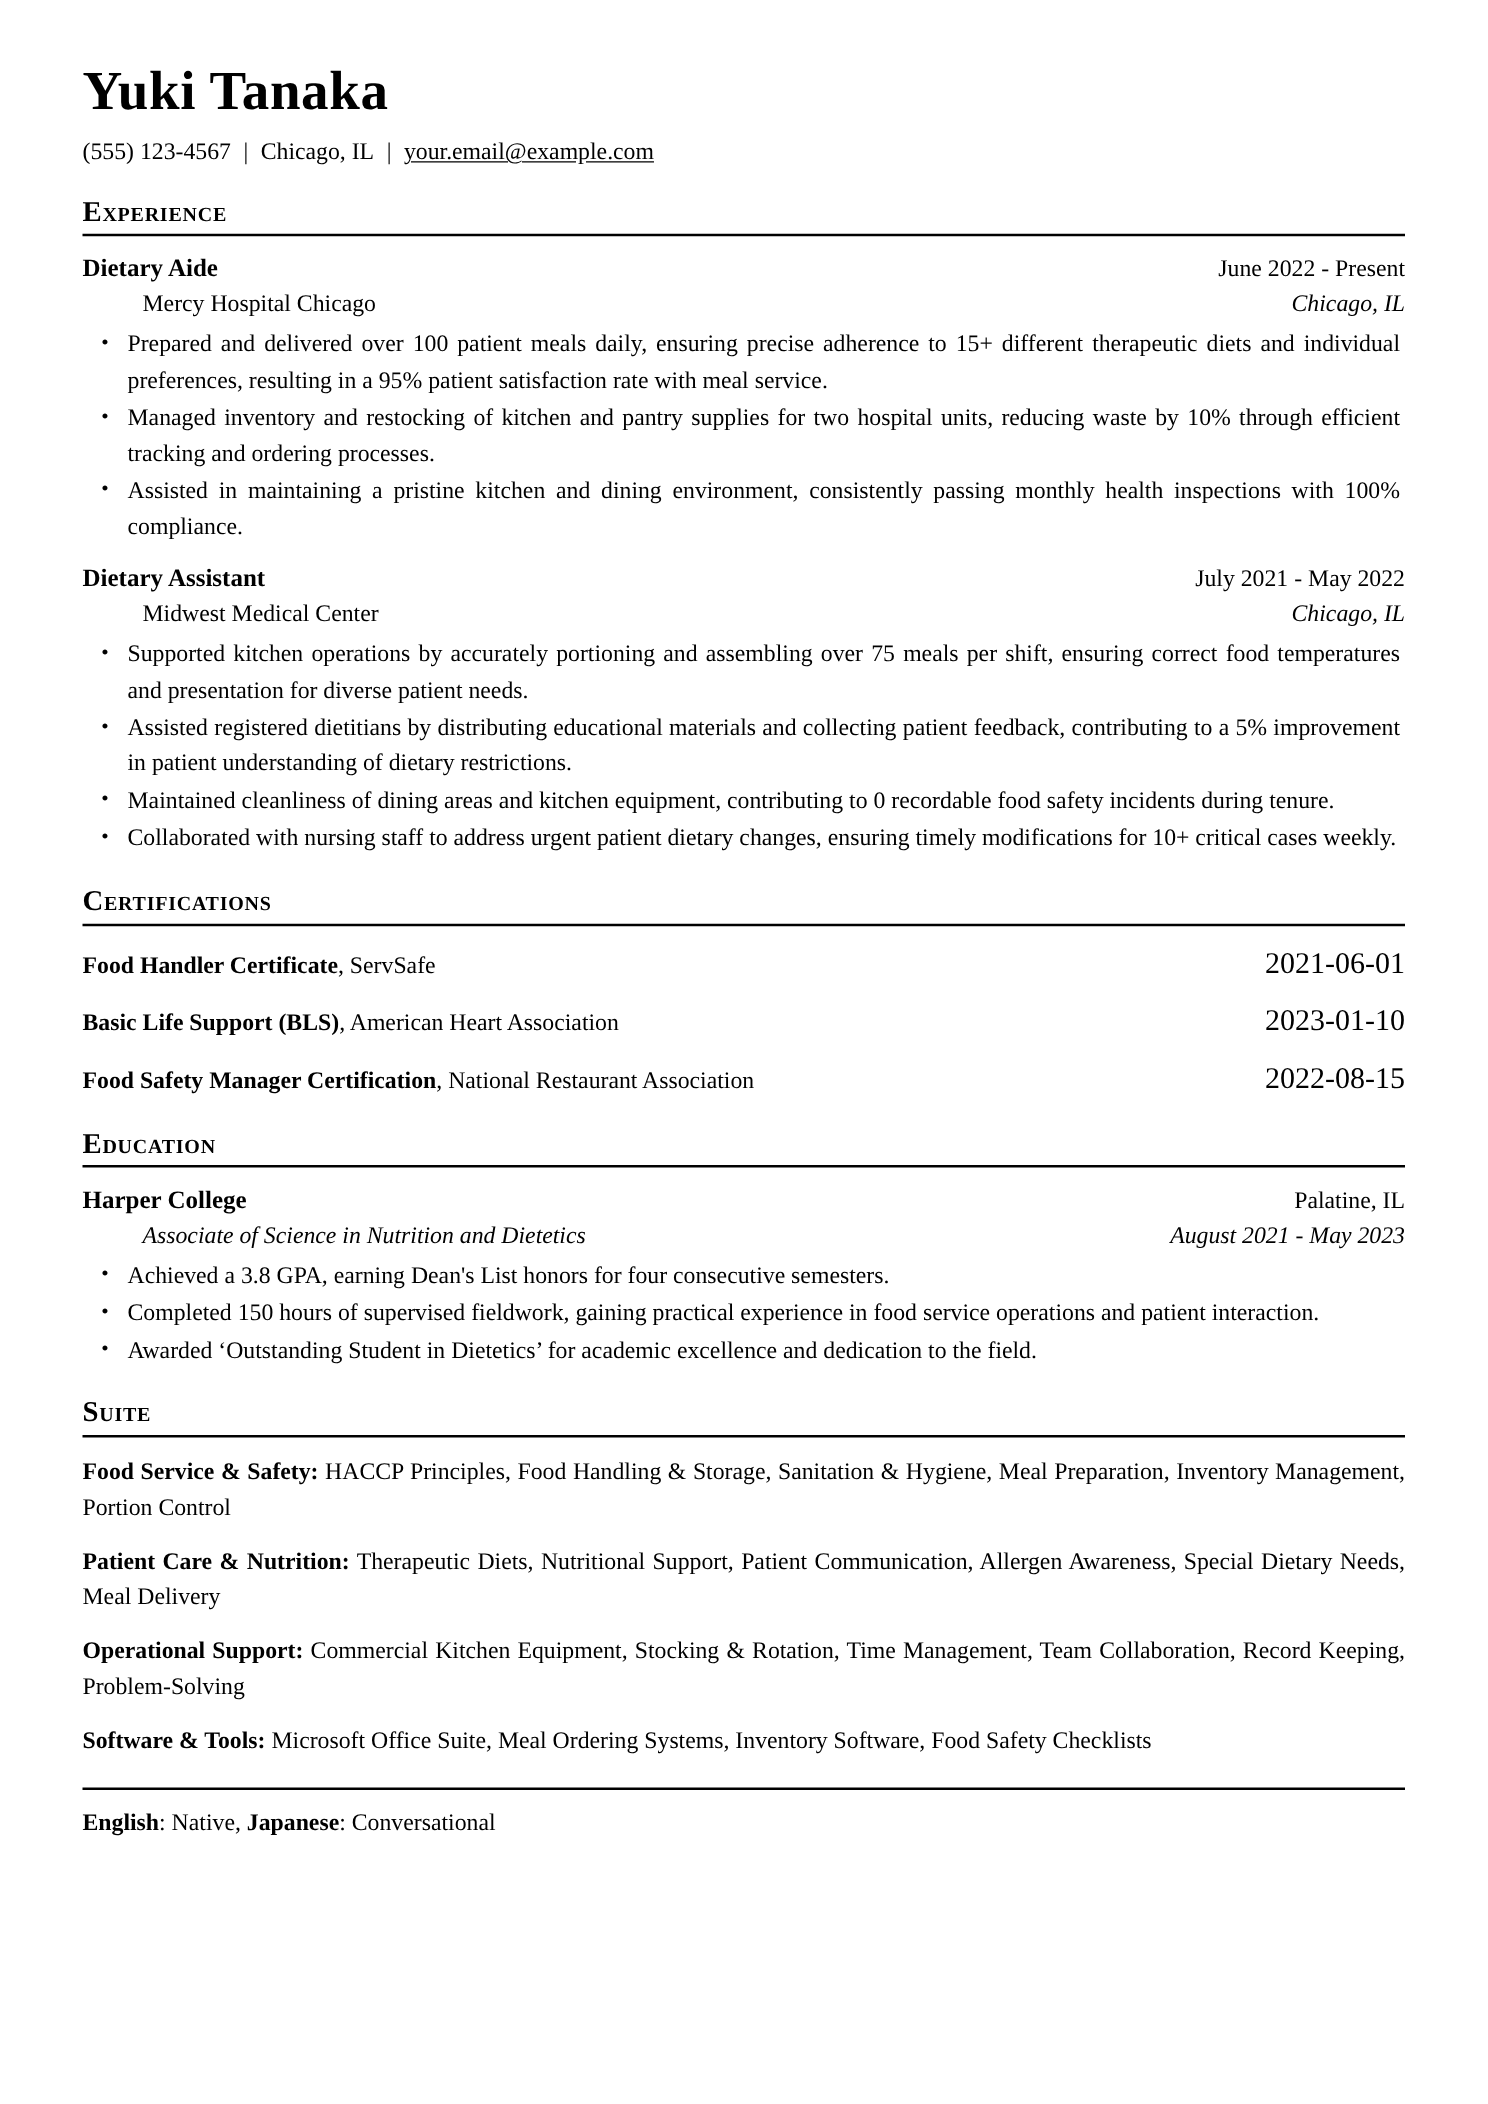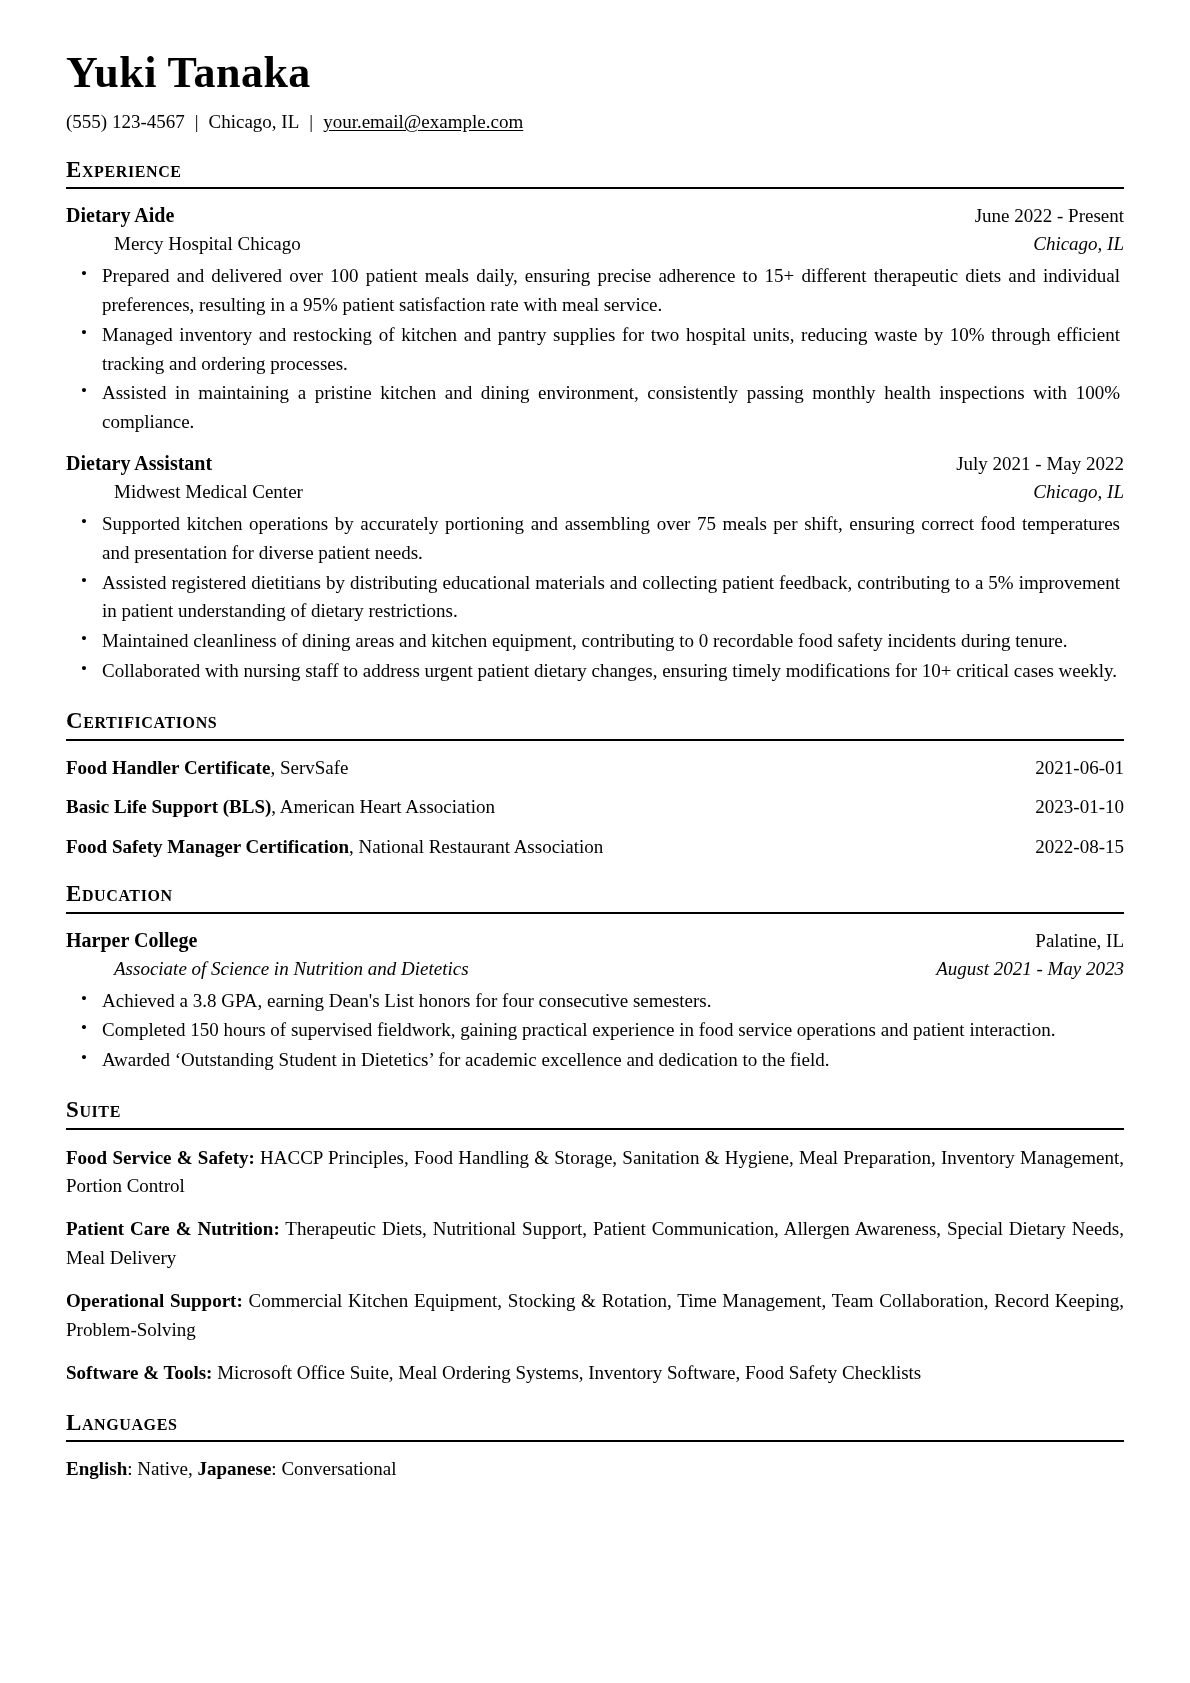--- a/index.html
+++ b/index.html
@@ -136,21 +136,21 @@
     font-size: 19px;
     line-height: 1.35;
   }
   .cert-name {
     font-weight: 700;
   }
   .cert-issuer {
     font-weight: 400;
   }
   .cert-date {
-    font-size: 19px;
+    font-size: 24px;
     white-space: nowrap;
     padding-left: 16px;
   }
 
   
   .skill-row {
     margin: 14px 14px 0 14px;
     font-size: 19px;
     line-height: 1.52;
     text-align: justify;
@@ -266,19 +266,18 @@
     <div class="section-title">Suite</div>
     <hr class="rule">
 
     <div class="skill-row"><span class="skill-cat">Food Service &amp; Safety:</span><span> HACCP Principles, Food Handling &amp; Storage, Sanitation &amp; Hygiene, Meal Preparation, Inventory Management, Portion Control</span></div>
     <div class="skill-row"><span class="skill-cat">Patient Care &amp; Nutrition:</span><span> Therapeutic Diets, Nutritional Support, Patient Communication, Allergen Awareness, Special Dietary Needs, Meal Delivery</span></div>
     <div class="skill-row"><span class="skill-cat">Operational Support:</span><span> Commercial Kitchen Equipment, Stocking &amp; Rotation, Time Management, Team Collaboration, Record Keeping, Problem-Solving</span></div>
     <div class="skill-row"><span class="skill-cat">Software &amp; Tools:</span><span> Microsoft Office Suite, Meal Ordering Systems, Inventory Software, Food Safety Checklists</span></div>
   </div>
 
   <div class="section">
-    <div class="section-title">Languages</div>
     <hr class="rule">
 
     <div class="lang-row"><span class="lang-name">English</span><span>: Native, </span><span class="lang-name">Japanese</span><span>: Conversational</span></div>
   </div>
 
 </div>
 
 </body></html>

